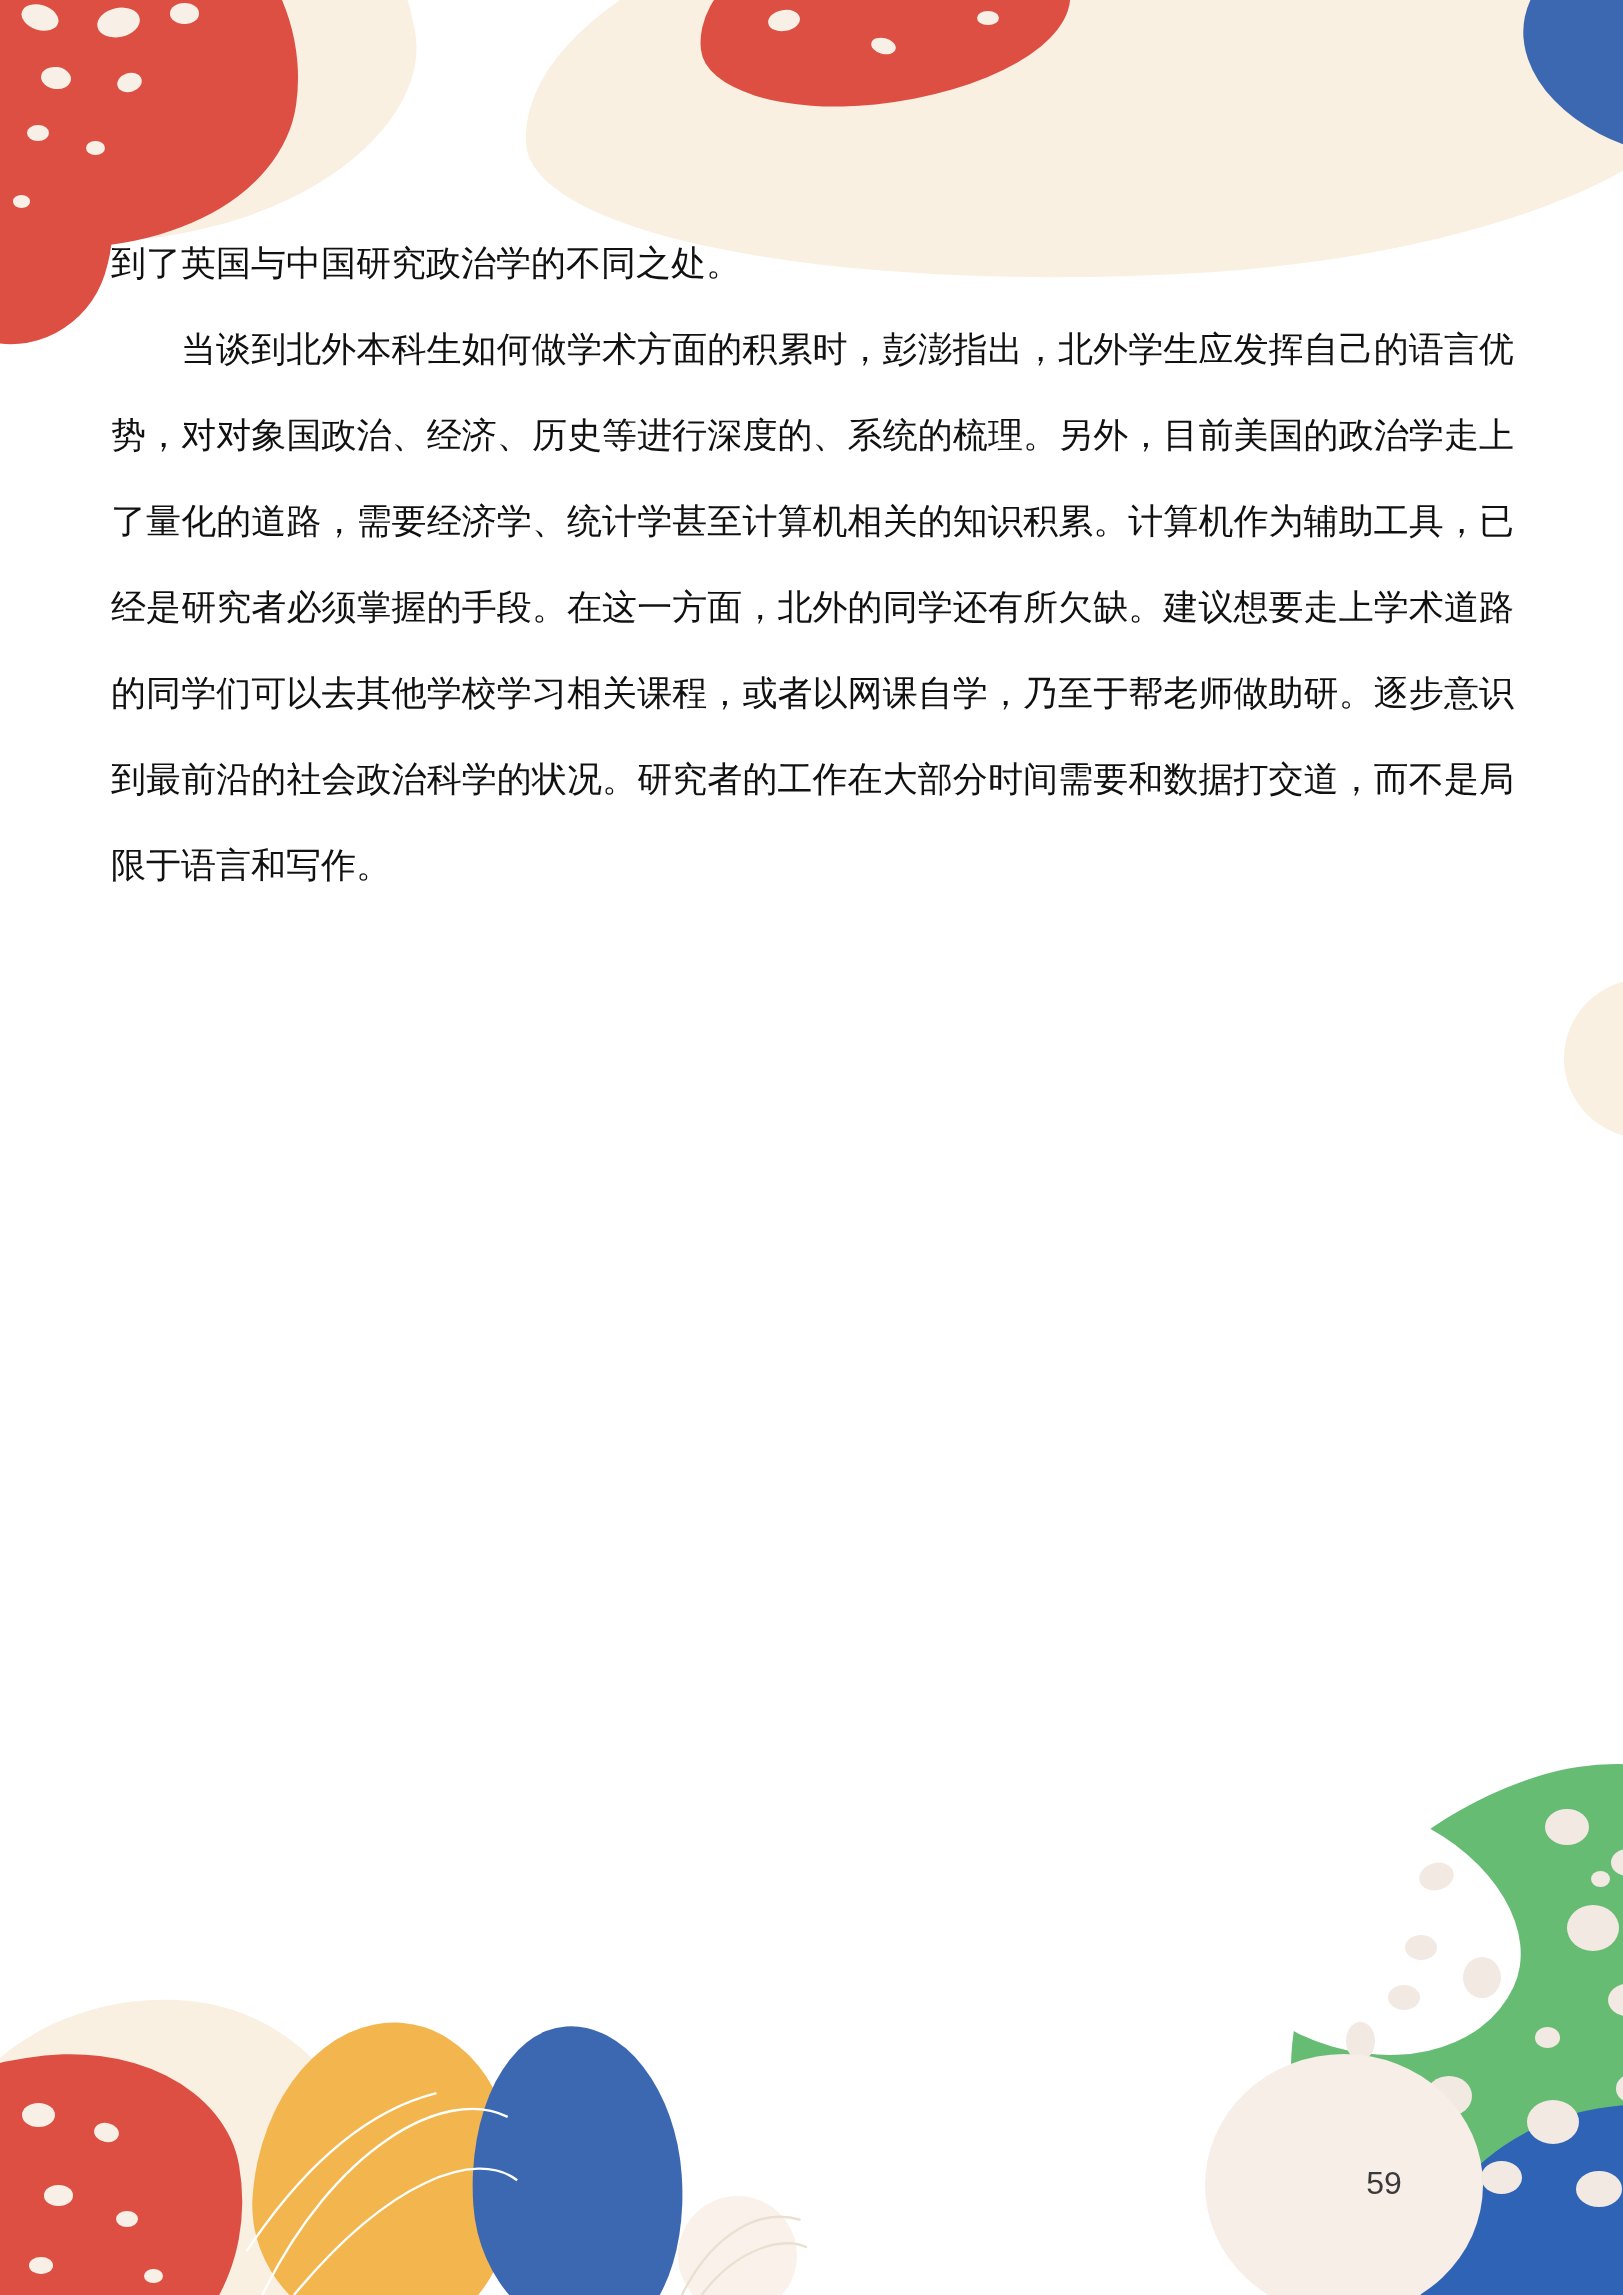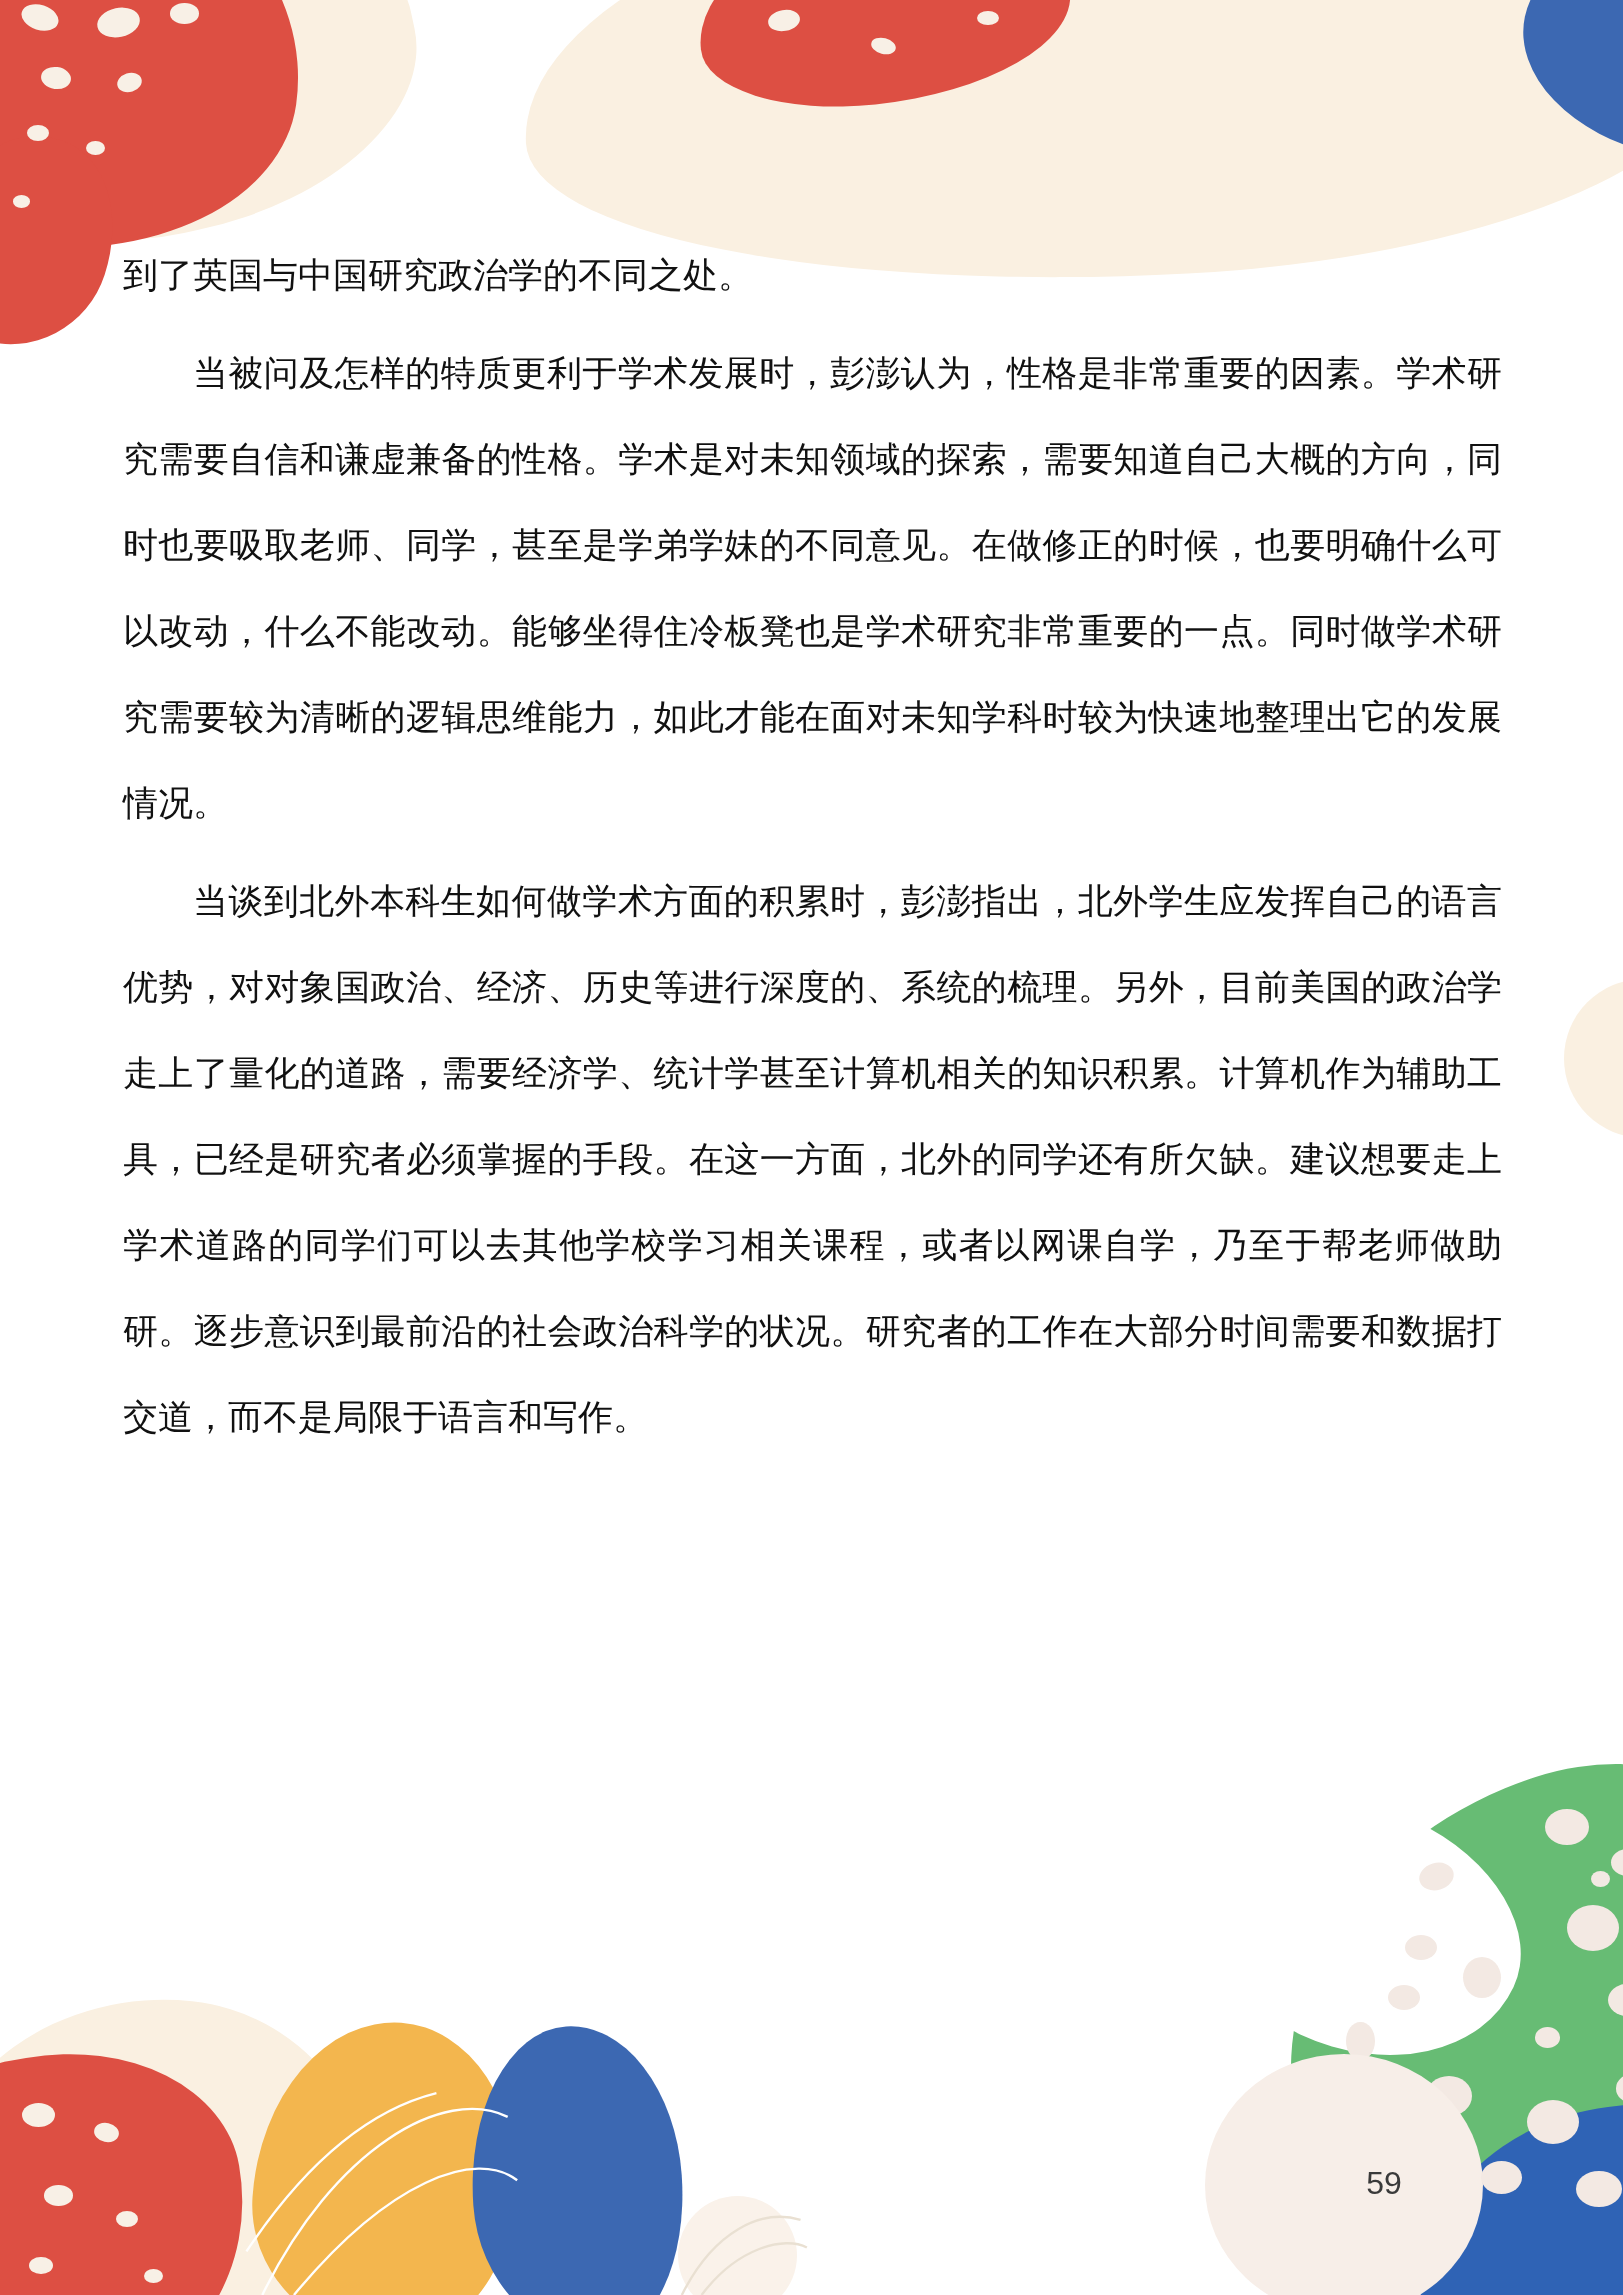--- a/index.html
+++ b/index.html
@@ -18,21 +18,21 @@
     left:111px;
     top:220px;
     width:1403px;
     color:var(--text);
     font-size:35px;
     line-height:86px;
     text-align:justify;
     text-justify:inter-ideograph;
     z-index:5;
   }
-  .content p{margin:12px;padding:0;}
+  .content p{margin:0;padding:0;}
   .content p.indent{text-indent:70px;}
   .page-number{
     position:absolute;
     left:1356px;
     top:2165px;
     width:56px;
     text-align:center;
     font-size:32px;
     color:#3a3a3a;
     z-index:6;
@@ -145,20 +145,19 @@
   <svg class="bc-lines" viewBox="0 0 720 355">
     <path d="M30,355 C120,170 260,90 340,130" fill="none" stroke="#FFFFFF" stroke-width="3"></path>
     <path d="M70,355 C190,210 300,170 352,210" fill="none" stroke="#FFFFFF" stroke-width="3"></path>
     <path d="M10,300 C90,180 170,120 250,100" fill="none" stroke="#FFFFFF" stroke-width="3"></path>
     <path d="M560,355 C600,275 660,245 710,260" fill="none" stroke="#E9E0D2" stroke-width="3"></path>
     <path d="M585,355 C630,295 690,280 718,295" fill="none" stroke="#E9E0D2" stroke-width="3"></path>
   </svg>
 
   <div class="content">
     <p>到了英国与中国研究政治学的不同之处。</p>
-    <p class="indent">当被问及怎样的特质更利于学术发展时，彭澎认为，性格是非常重要的因素。学术研究需要自信和谦虚兼备的性格。学术是对未知领域的探索，需要知道自己大概的方向，同时也要吸取老师、同学，甚至是学弟学妹的不同意见。在做修正的时候，也要明确什么可以改动，什么不能改动。能够坐得住冷板凳也是学术研究非常重要的一点。同时做学术研究需要较为清晰的逻辑思维能力，如此才能在面对未知学科时较为快速地整理出它的发展情况。</p>
     <p class="indent">当谈到北外本科生如何做学术方面的积累时，彭澎指出，北外学生应发挥自己的语言优势，对对象国政治、经济、历史等进行深度的、系统的梳理。另外，目前美国的政治学走上了量化的道路，需要经济学、统计学甚至计算机相关的知识积累。计算机作为辅助工具，已经是研究者必须掌握的手段。在这一方面，北外的同学还有所欠缺。建议想要走上学术道路的同学们可以去其他学校学习相关课程，或者以网课自学，乃至于帮老师做助研。逐步意识到最前沿的社会政治科学的状况。研究者的工作在大部分时间需要和数据打交道，而不是局限于语言和写作。</p>
   </div>
 
   <div class="page-number">59</div>
 
 </div>
 
 
 </body></html>

